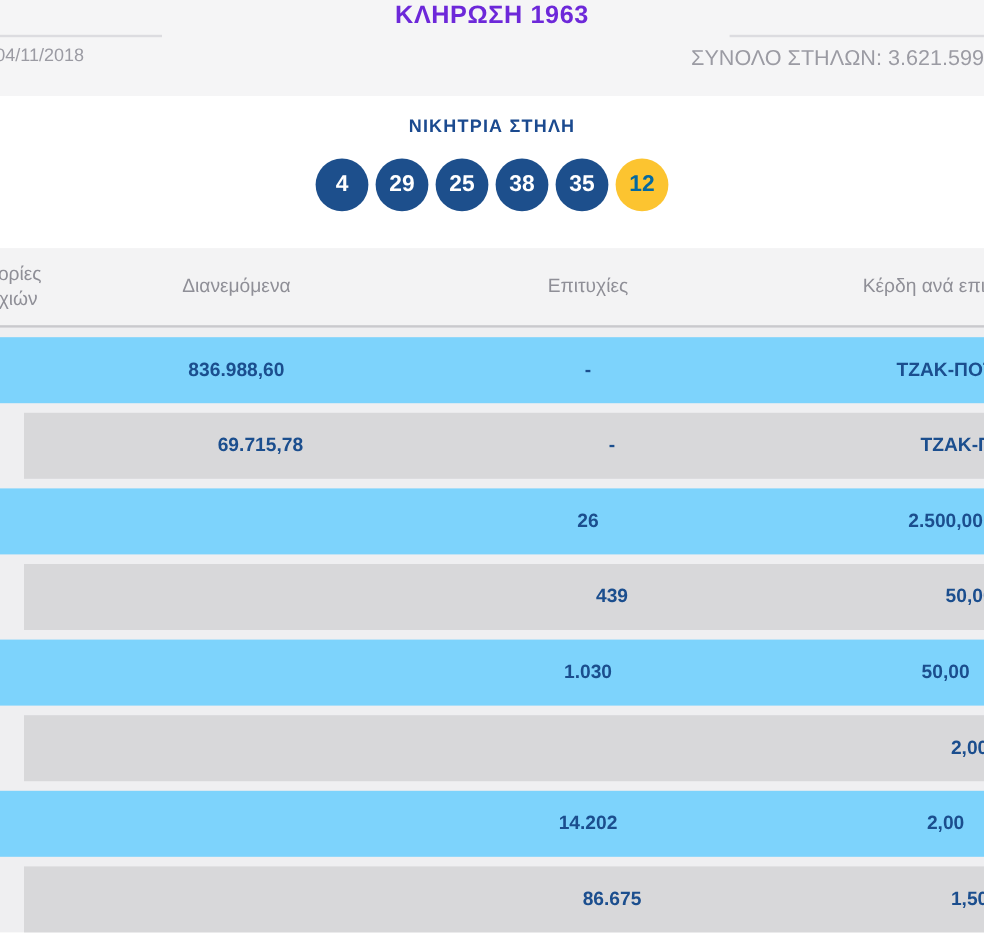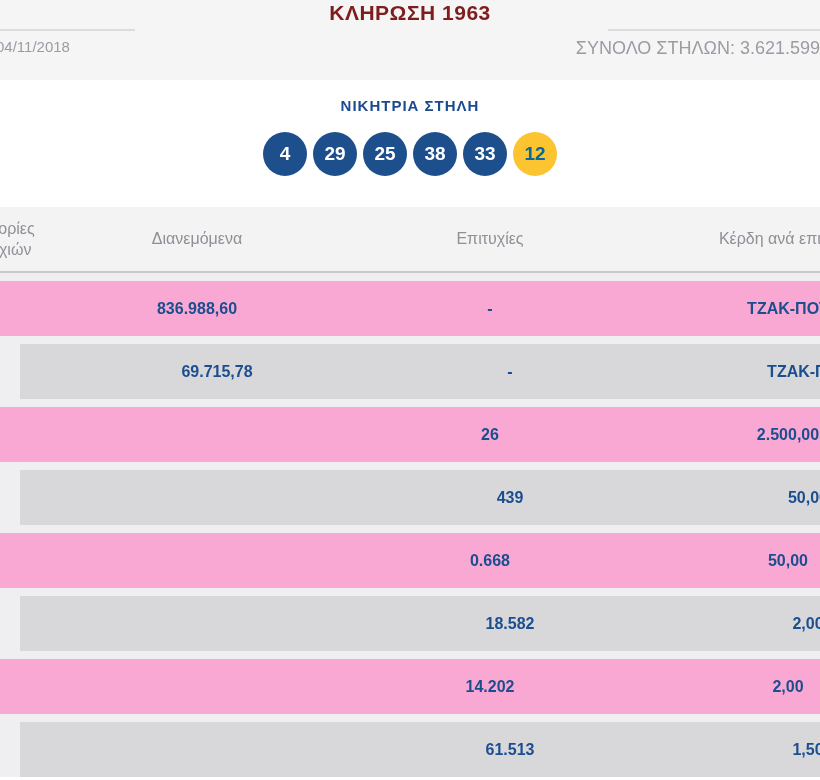--- a/index.html
+++ b/index.html
@@ -20,21 +20,21 @@
     height: 80px;
     background: #f5f5f6;
   }
   .draw-title {
     position: absolute;
     top: 1px; left: 0; right: 0;
     text-align: center;
     font-size: 21px;
     font-weight: 800;
     letter-spacing: 0.5px;
-    color: #7f1d1d;
+    color: #6d28d9;
   }
   .draw-subtitle {
     position: absolute;
     top: 38px; left: 0; right: 0;
     text-align: right;
     font-size: 18px;
     color: #9b9ba3;
     margin-left: 15px;
   }
   .draw-date {
@@ -106,21 +106,21 @@
 
   .tbody { padding-top: 8px; }
   .trow {
     position: relative;
     height: 55px;
     margin-bottom: 8px;
     color: #1b4e8e;
     font-size: 16px;
     font-weight: bold;
   }
-  .trow.odd  { background: #f9a8d4; }
+  .trow.odd  { background: #7dd3fc; }
   .trow.even { background: #d8d8da; margin-left: 20px; }
   .tcell { position: absolute; top: 0; height: 55px; line-height: 55px; text-align: center; white-space: nowrap; }
   .tcell-cat   { left: -115px; width: 220px; }
   .tcell-dist  { left: 87px;   width: 220px; }
   .tcell-wins  { left: 380px;  width: 220px; }
   .tcell-prize { left: 678px;  width: 220px; }
 </style>
 </head>
 <body>
 
@@ -134,21 +134,21 @@
     <div class="draw-date">04/11/2018</div>
   </div>
 
   <div class="winning-section">
     <div class="winning-title">ΝΙΚΗΤΡΙΑ ΣΤΗΛΗ</div>
     <div class="balls">
       <div class="ball">4</div>
       <div class="ball">29</div>
       <div class="ball">25</div>
       <div class="ball">38</div>
-      <div class="ball">33</div>
+      <div class="ball">35</div>
       <div class="ball bonus">12</div>
     </div>
   </div>
 
   <div class="results">
     <div class="thead">
       <div class="hcell hcell-cat">
         <span>Κατηγορίες</span>
         <span>Επιτυχιών</span>
       </div>
@@ -178,37 +178,36 @@
       </div>
       <div class="trow even">
         <span class="tcell tcell-cat"></span>
         <span class="tcell tcell-dist"></span>
         <span class="tcell tcell-wins">439</span>
         <span class="tcell tcell-prize">50,00</span>
       </div>
       <div class="trow odd">
         <span class="tcell tcell-cat"></span>
         <span class="tcell tcell-dist"></span>
-        <span class="tcell tcell-wins">0.668</span>
+        <span class="tcell tcell-wins">1.030</span>
         <span class="tcell tcell-prize">50,00</span>
       </div>
       <div class="trow even">
         <span class="tcell tcell-cat"></span>
         <span class="tcell tcell-dist"></span>
-        <span class="tcell tcell-wins">18.582</span>
         <span class="tcell tcell-prize">2,00</span>
       </div>
       <div class="trow odd">
         <span class="tcell tcell-cat"></span>
         <span class="tcell tcell-dist"></span>
         <span class="tcell tcell-wins">14.202</span>
         <span class="tcell tcell-prize">2,00</span>
       </div>
       <div class="trow even">
         <span class="tcell tcell-cat"></span>
         <span class="tcell tcell-dist"></span>
-        <span class="tcell tcell-wins">61.513</span>
+        <span class="tcell tcell-wins">86.675</span>
         <span class="tcell tcell-prize">1,50</span>
       </div>
     </div>
   </div>
 
 </div>
 
 </body></html>

